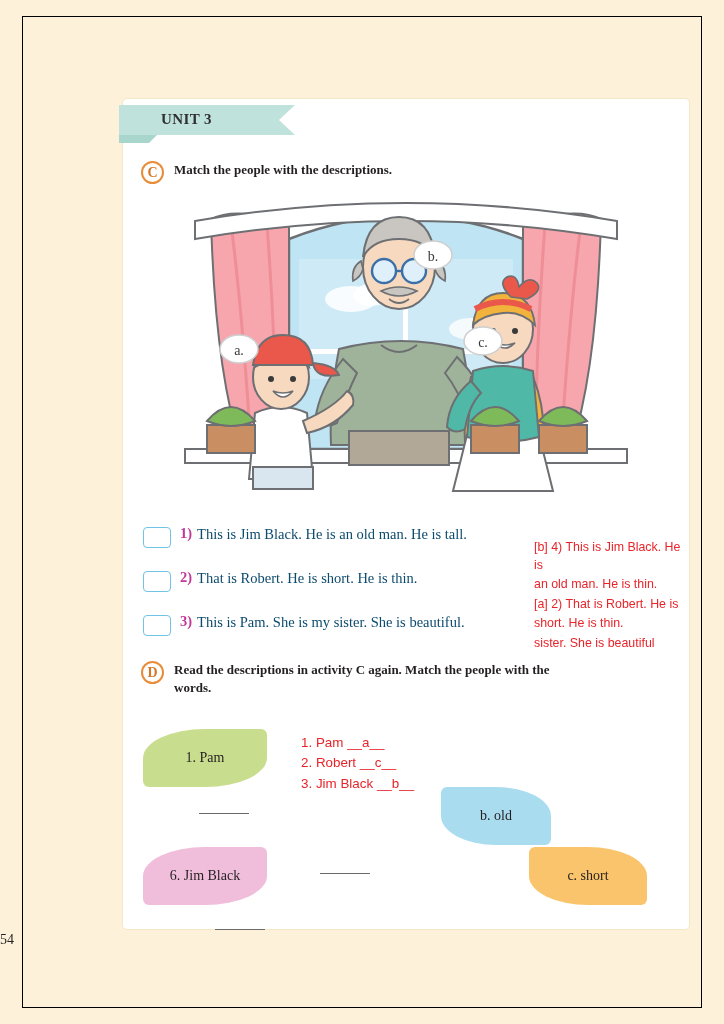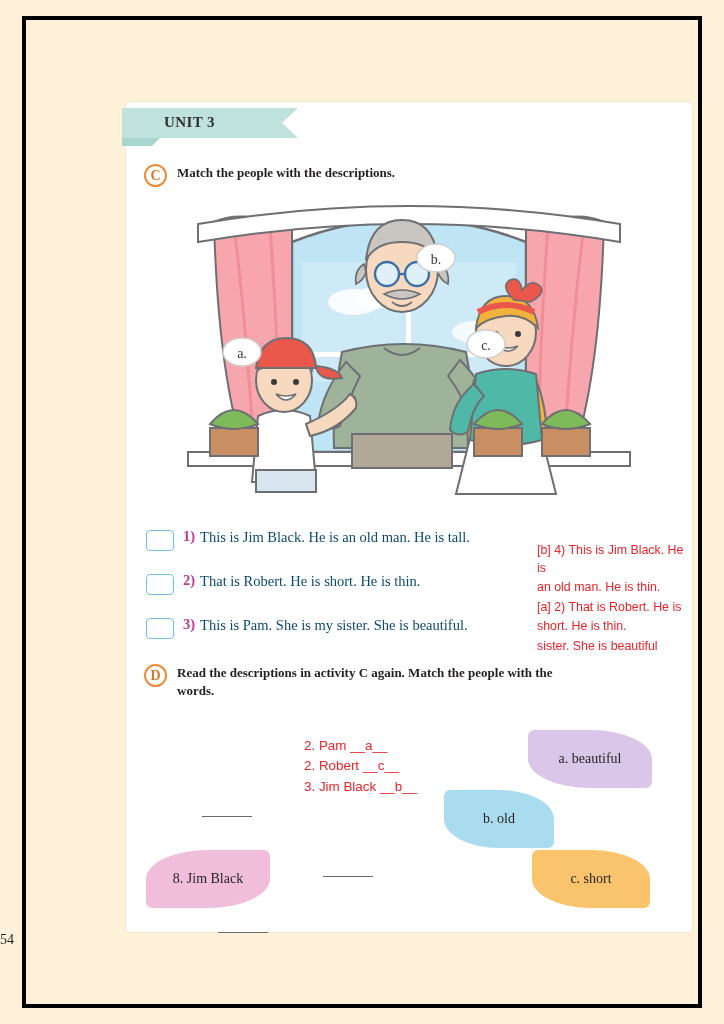--- a/index.html
+++ b/index.html
@@ -13,21 +13,21 @@
     font-family: "Liberation Serif", serif;
     overflow: hidden;
     position: relative;
   }
   .page-frame {
     position: absolute;
     left: 22px;
     top: 16px;
     width: 680px;
     height: 992px;
-    border: 4px solid #000000;
+    border: 1px solid #000000;
     background: #fdf2d9;
     box-sizing: border-box;
     padding-left: 48px;
   }
   .page-sheet {
     position: absolute;
     left: 100px;
     top: 82px;
     width: 566px;
     height: 830px;
@@ -383,28 +383,28 @@
     <div>short. He is thin.</div>
     <div>sister. She is beautiful</div>
   </div>
 
   <div class="activity" id="activity-d">
     <div class="act-letter">D</div>
     <div class="act-title">Read the descriptions in activity C again. Match the people with the words.</div>
   </div>
 
   <div class="answers-d">
-    <div>2. Pam __a__</div>
+    <div>1. Pam __a__</div>
     <div>2. Robert __c__</div>
     <div>3. Jim Black __b__</div>
   </div>
 
-  <div class="leaf" id="leaf-jimblack">8. Jim Black</div>
-
-  <div class="leaf flip" id="leaf-beautiful">a. beautiful</div>
+  <div class="leaf" id="leaf-pam">1. Pam</div>
+  <div class="leaf" id="leaf-jimblack">6. Jim Black</div>
+
   <div class="leaf flip" id="leaf-short">c. short</div>
   <div class="leaf flip" id="leaf-old">b. old</div>
 
   <div class="blank-line" id="blank-1"></div>
   <div class="blank-line" id="blank-2"></div>
   <div class="blank-line" id="blank-3"></div>
 
 </div>
 
 <div class="page-number">54</div>

